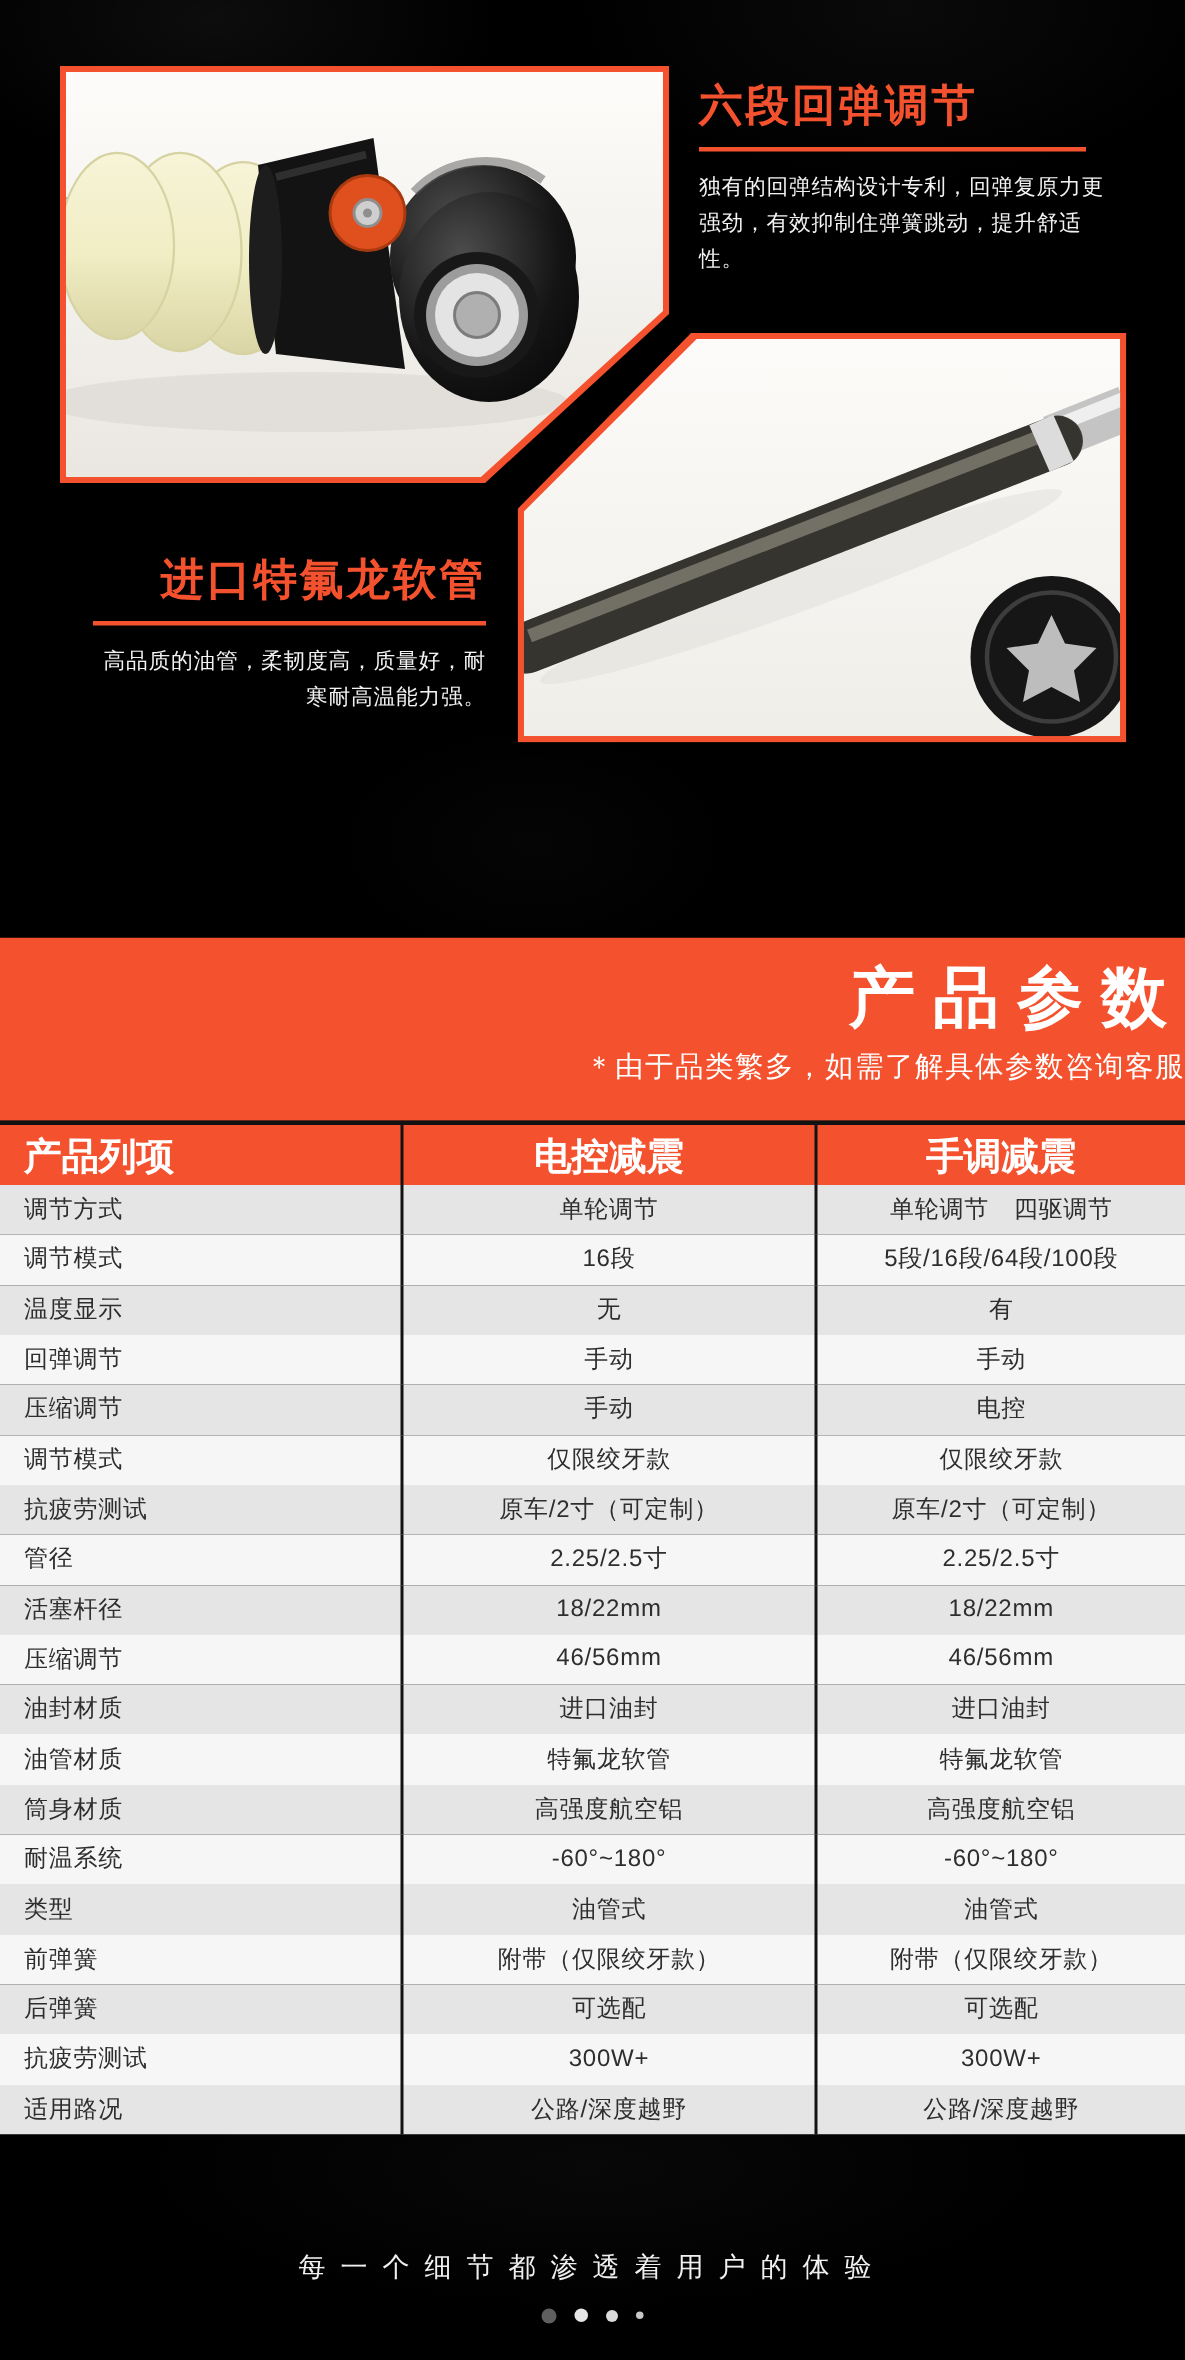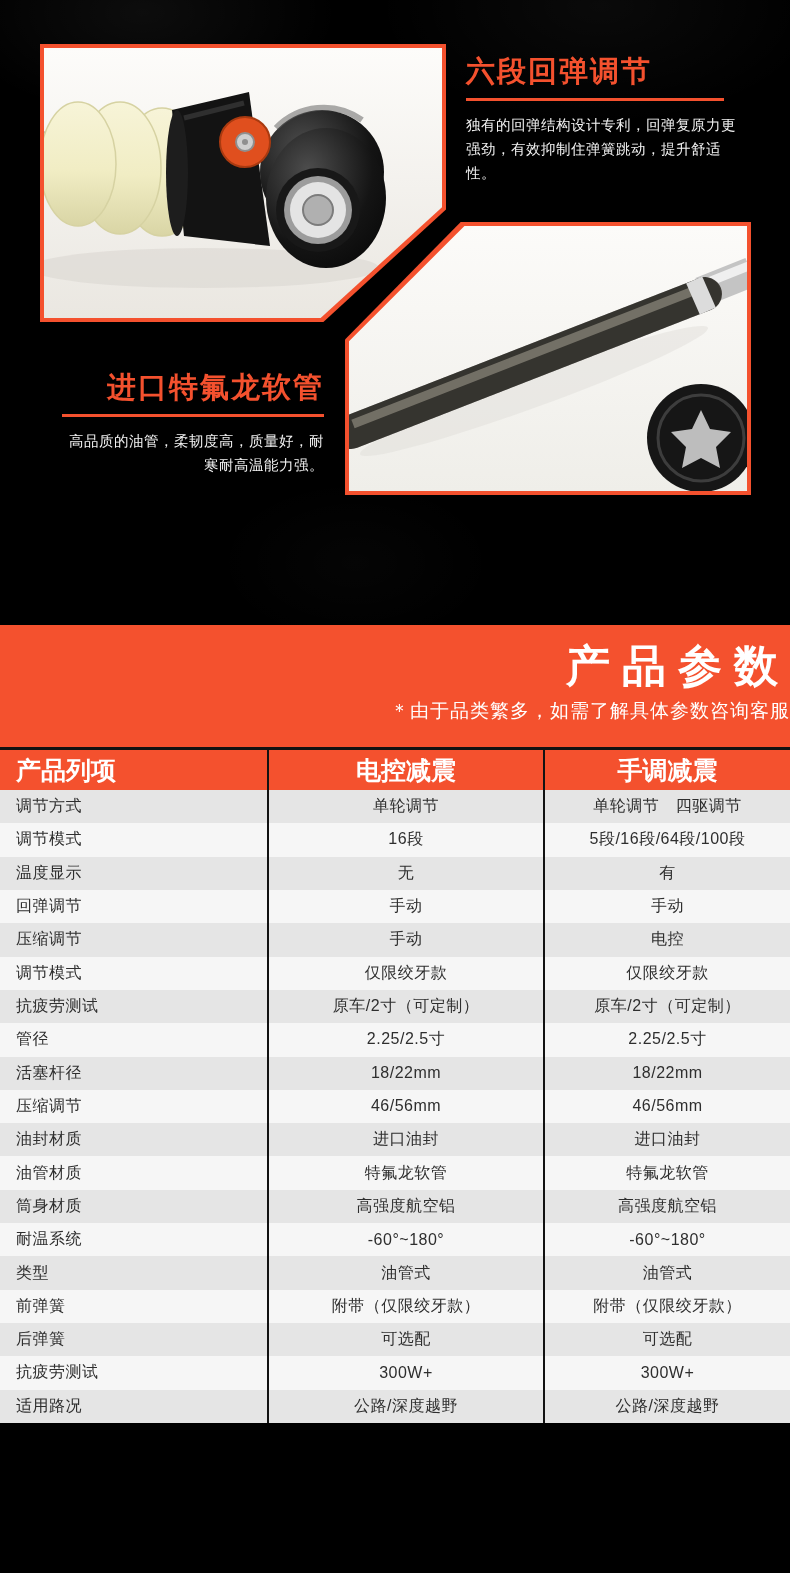--- a/index.html
+++ b/index.html
@@ -264,14 +264,23 @@
           <div class="tcell c2">300W+</div>
         </div>
         <div class="trow">
           <div class="tcell c0">适用路况</div>
           <div class="tcell c1">公路/深度越野</div>
           <div class="tcell c2">公路/深度越野</div>
         </div>
       </div>
   </div>
 
+  <div class="footer">
+    <div class="footer-caption">每一个细节都渗透着用户的体验</div>
+    <div class="dots">
+        <div class="dot" style="width: 10px; height: 10px; background: rgb(95, 95, 95);"></div>
+        <div class="dot" style="width: 9px; height: 9px; background: rgb(230, 230, 230);"></div>
+        <div class="dot" style="width: 8px; height: 8px; background: rgb(218, 218, 218);"></div>
+        <div class="dot" style="width: 5px; height: 5px; background: rgb(200, 200, 200);"></div>
+      </div>
+  </div>
 
 </div>
 
 </body></html>

